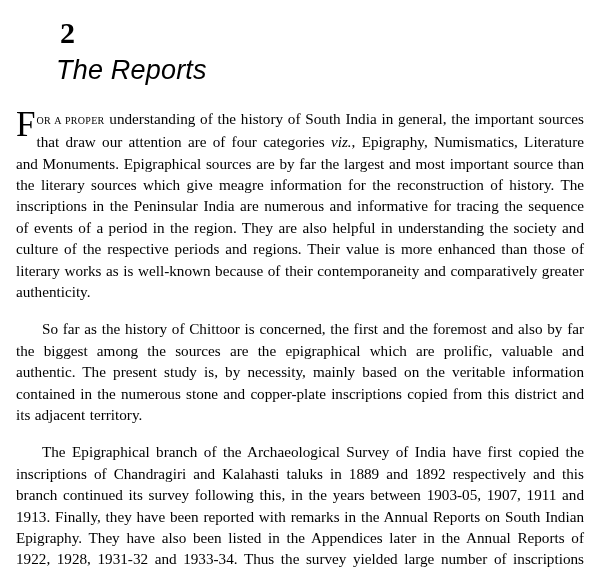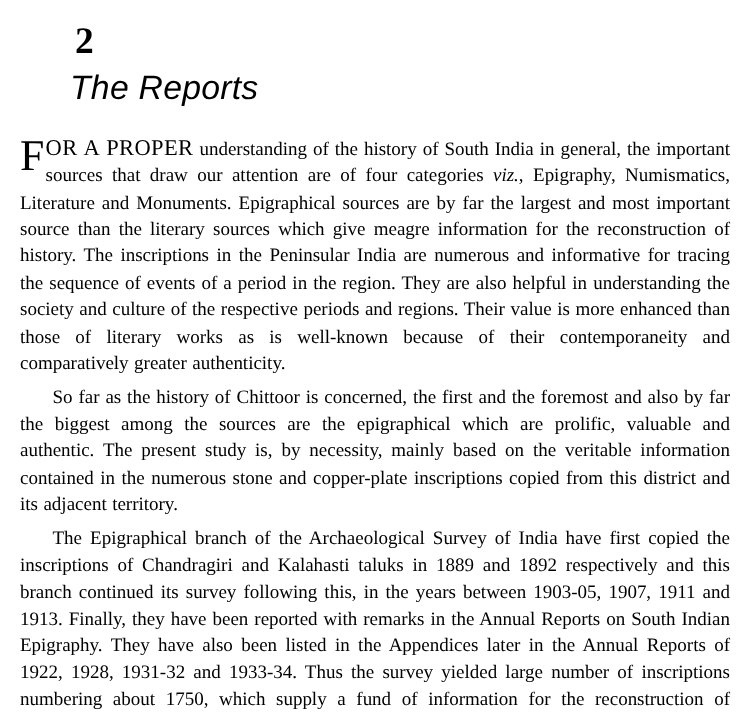--- a/index.html
+++ b/index.html
@@ -41,37 +41,37 @@
     margin-top: 22px;
   }
   p.para {
     font-size: 15.2px;
     line-height: 21.4px;
     text-align: justify;
     margin: 0 0 0 0;
     word-spacing: 0.6px;
   }
   p.para + p.para {
-    margin-top: 6px;
+    margin-top: 16px;
   }
   p.indent {
     text-indent: 26px;
   }
   .dropcap {
     float: left;
     font-size: 35px;
     line-height: 30px;
     font-family: "Liberation Serif", serif;
     padding: 0 1px 0 0;
     margin: 0;
     position: relative;
     top: 2px;
   }
   .smallcaps {
-    font-size: 18px;
+    font-size: 10px;
     letter-spacing: 0.3px;
   }
   .it {
     font-style: italic;
     font-family: Liberation Serif, serif;
   }
   p.first-para {
     padding-left: 0;
   }
 </style>

